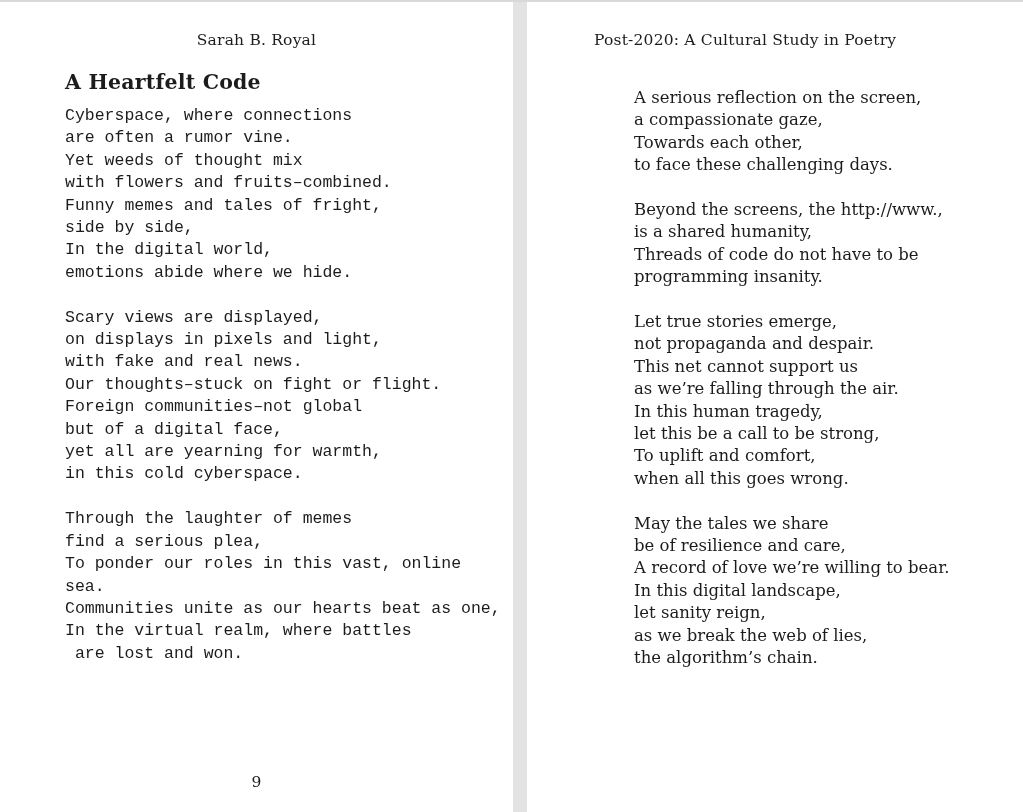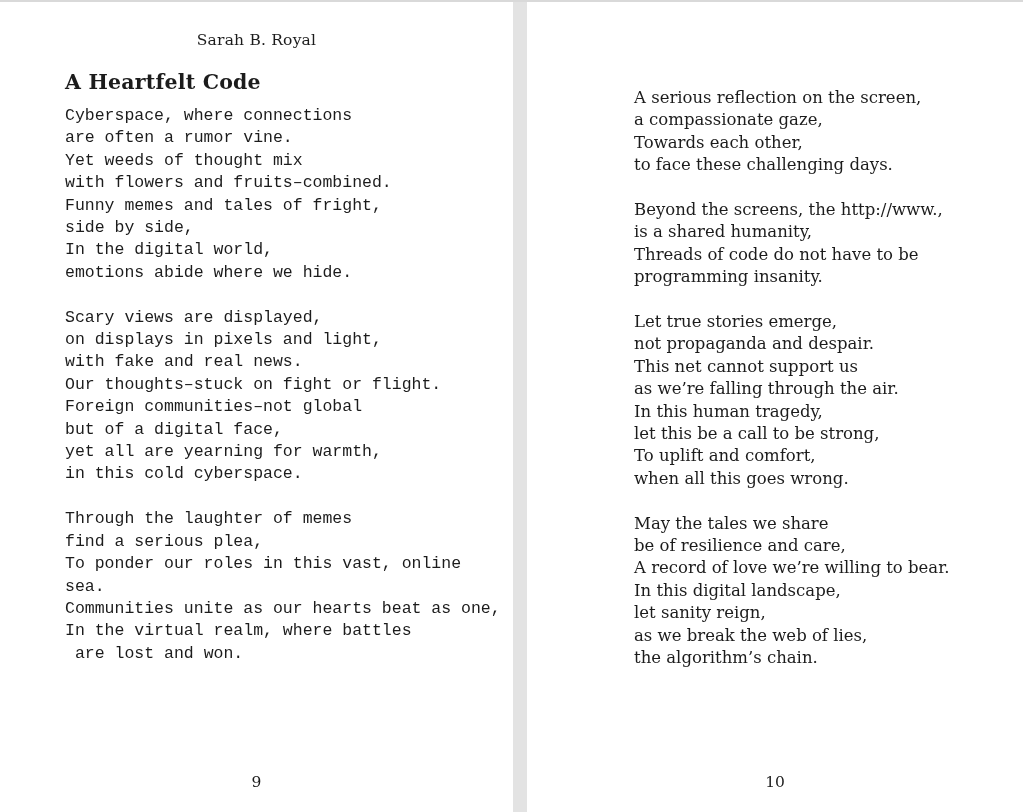--- a/index.html
+++ b/index.html
@@ -99,17 +99,17 @@
   <div class="page page-left">
     <div class="running-header">Sarah B. Royal</div>
     <h1 class="poem-title">A Heartfelt Code</h1>
     <div class="poem"><div class="stanza"><div class="line">Cyberspace, where connections</div><div class="line">are often a rumor vine.</div><div class="line">Yet weeds of thought mix</div><div class="line">with flowers and fruits–combined.</div><div class="line">Funny memes and tales of fright,</div><div class="line">side by side,</div><div class="line">In the digital world,</div><div class="line">emotions abide where we hide.</div></div><div class="stanza"><div class="line">Scary views are displayed,</div><div class="line">on displays in pixels and light,</div><div class="line">with fake and real news.</div><div class="line">Our thoughts–stuck on fight or flight.</div><div class="line">Foreign communities–not global</div><div class="line">but of a digital face,</div><div class="line">yet all are yearning for warmth,</div><div class="line">in this cold cyberspace.</div></div><div class="stanza"><div class="line">Through the laughter of memes</div><div class="line">find a serious plea,</div><div class="line">To ponder our roles in this vast, online sea.</div><div class="line">Communities unite as our hearts beat as one,</div><div class="line">In the virtual realm, where battles</div><div class="line"> are lost and won.</div></div></div>
     <div class="page-number">9</div>
   </div>
 
   <div class="spine"></div>
 
   <div class="page page-right">
+    <div class="running-header">Post-2020: A Cultural Study in Poetry</div>
     <div class="poem"><div class="stanza"><div class="line">A serious reflection on the screen,</div><div class="line">a compassionate gaze,</div><div class="line">Towards each other,</div><div class="line">to face these challenging days.</div></div><div class="stanza"><div class="line">Beyond the screens, the http://www.,</div><div class="line">is a shared humanity,</div><div class="line">Threads of code do not have to be</div><div class="line">programming insanity.</div></div><div class="stanza"><div class="line">Let true stories emerge,</div><div class="line">not propaganda and despair.</div><div class="line">This net cannot support us</div><div class="line">as we’re falling through the air.</div><div class="line">In this human tragedy,</div><div class="line">let this be a call to be strong,</div><div class="line">To uplift and comfort,</div><div class="line">when all this goes wrong.</div></div><div class="stanza"><div class="line">May the tales we share</div><div class="line">be of resilience and care,</div><div class="line">A record of love we’re willing to bear.</div><div class="line">In this digital landscape,</div><div class="line">let sanity reign,</div><div class="line">as we break the web of lies,</div><div class="line">the algorithm’s chain.</div></div></div>
-    <div class="page-number">10</div>
   </div>
 
 </div>
 
 </body></html>

